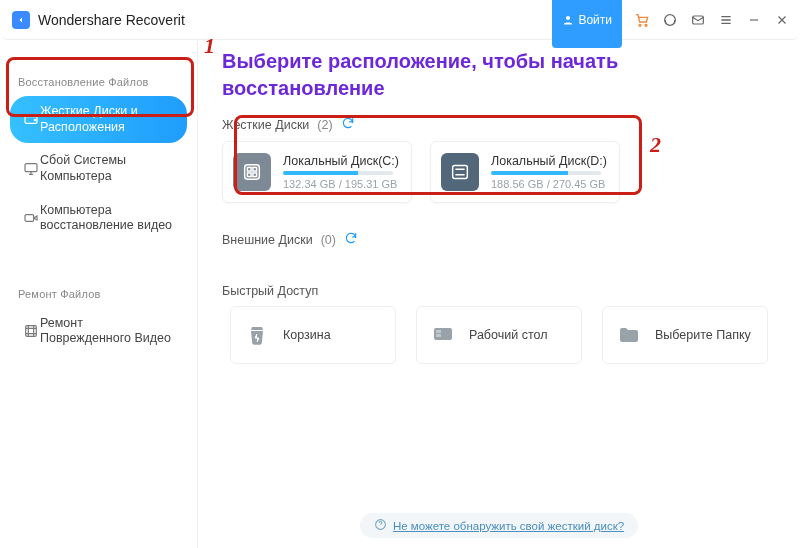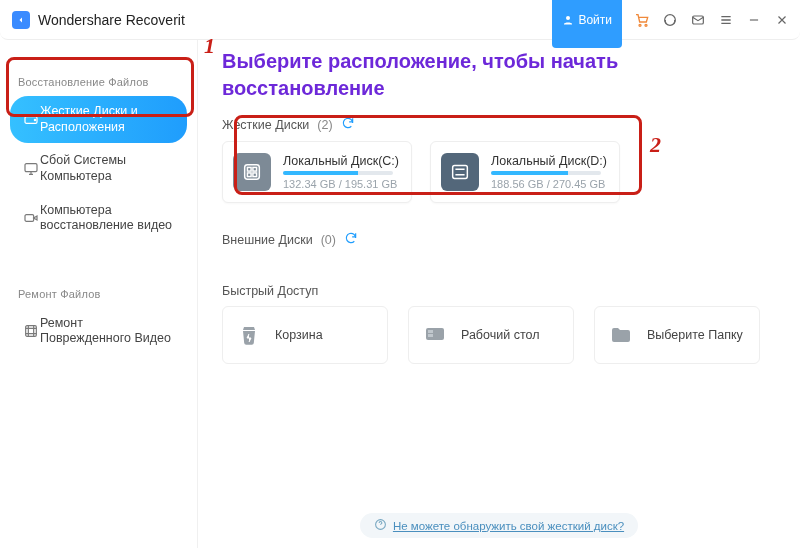--- a/index.html
+++ b/index.html
@@ -24,21 +24,21 @@
   .refresh { color:#1f9dfd; }
   .tile-row { display:flex; gap:18px; }
   .disk-tile { width:190px; height:62px; background:#fff; border:1px solid #eee; border-radius:6px; display:flex; align-items:center; gap:12px; padding:8px 10px; box-shadow:0 1px 2px rgba(0,0,0,.03); cursor:pointer;}
   .disk-ico { width:38px; height:38px; border-radius:6px; background:#7d8a96; display:flex; align-items:center; justify-content:center; color:#fff;}
   .disk-ico.ssd { background:#53677a; }
   .disk-info { display:flex; flex-direction:column; gap:3px; }
   .disk-name { font-size:12.5px; color:#333; }
   .disk-bar { width:110px; height:4px; background:#e3e8ed; border-radius:2px; overflow:hidden; }
   .disk-bar > span { display:block; height:100%; background:#33b8ff; }
   .disk-size { font-size:11px; color:#9aa3ab; }
-  .quick-row { display:flex; gap:20px; margin-top:8px;}
+  .quick-row { display:flex; gap:20px; margin-top:8px;justify-content:center;}
   .quick-tile { width:166px; height:58px; border:1px solid #eee; border-radius:6px; display:flex; align-items:center; gap:12px; padding:8px 12px; cursor:pointer;}
   .qicon { width:28px; height:28px; display:flex; align-items:center; justify-content:center; color:#8a929a; }
   .qlabel { font-size:12.5px; color:#444; }
   .help-bar { position:absolute; bottom:10px; left:0; right:0; display:flex; justify-content:center;}
   .help-pill { background:#f2f6f9; border-radius:14px; padding:5px 14px; font-size:11.5px; display:flex; align-items:center; gap:6px;margin-top:20px;}
   .help-link { color:#4a8fbe; text-decoration:underline;}
   
   .anno-1 { position:absolute; border:3px solid #c91f17; border-radius:8px; left:6px; top:57px; width:188px; height:60px; pointer-events:none;}
   .anno-1-label { position:absolute; left:204px; top:33px; color:#c91f17; font-weight:800; font-size:22px; font-family:"Times New Roman",serif; font-style:italic;}
   .anno-2 { position:absolute; border:3px solid #c91f17; border-radius:8px; left:234px; top:115px; width:408px; height:80px; pointer-events:none;}

